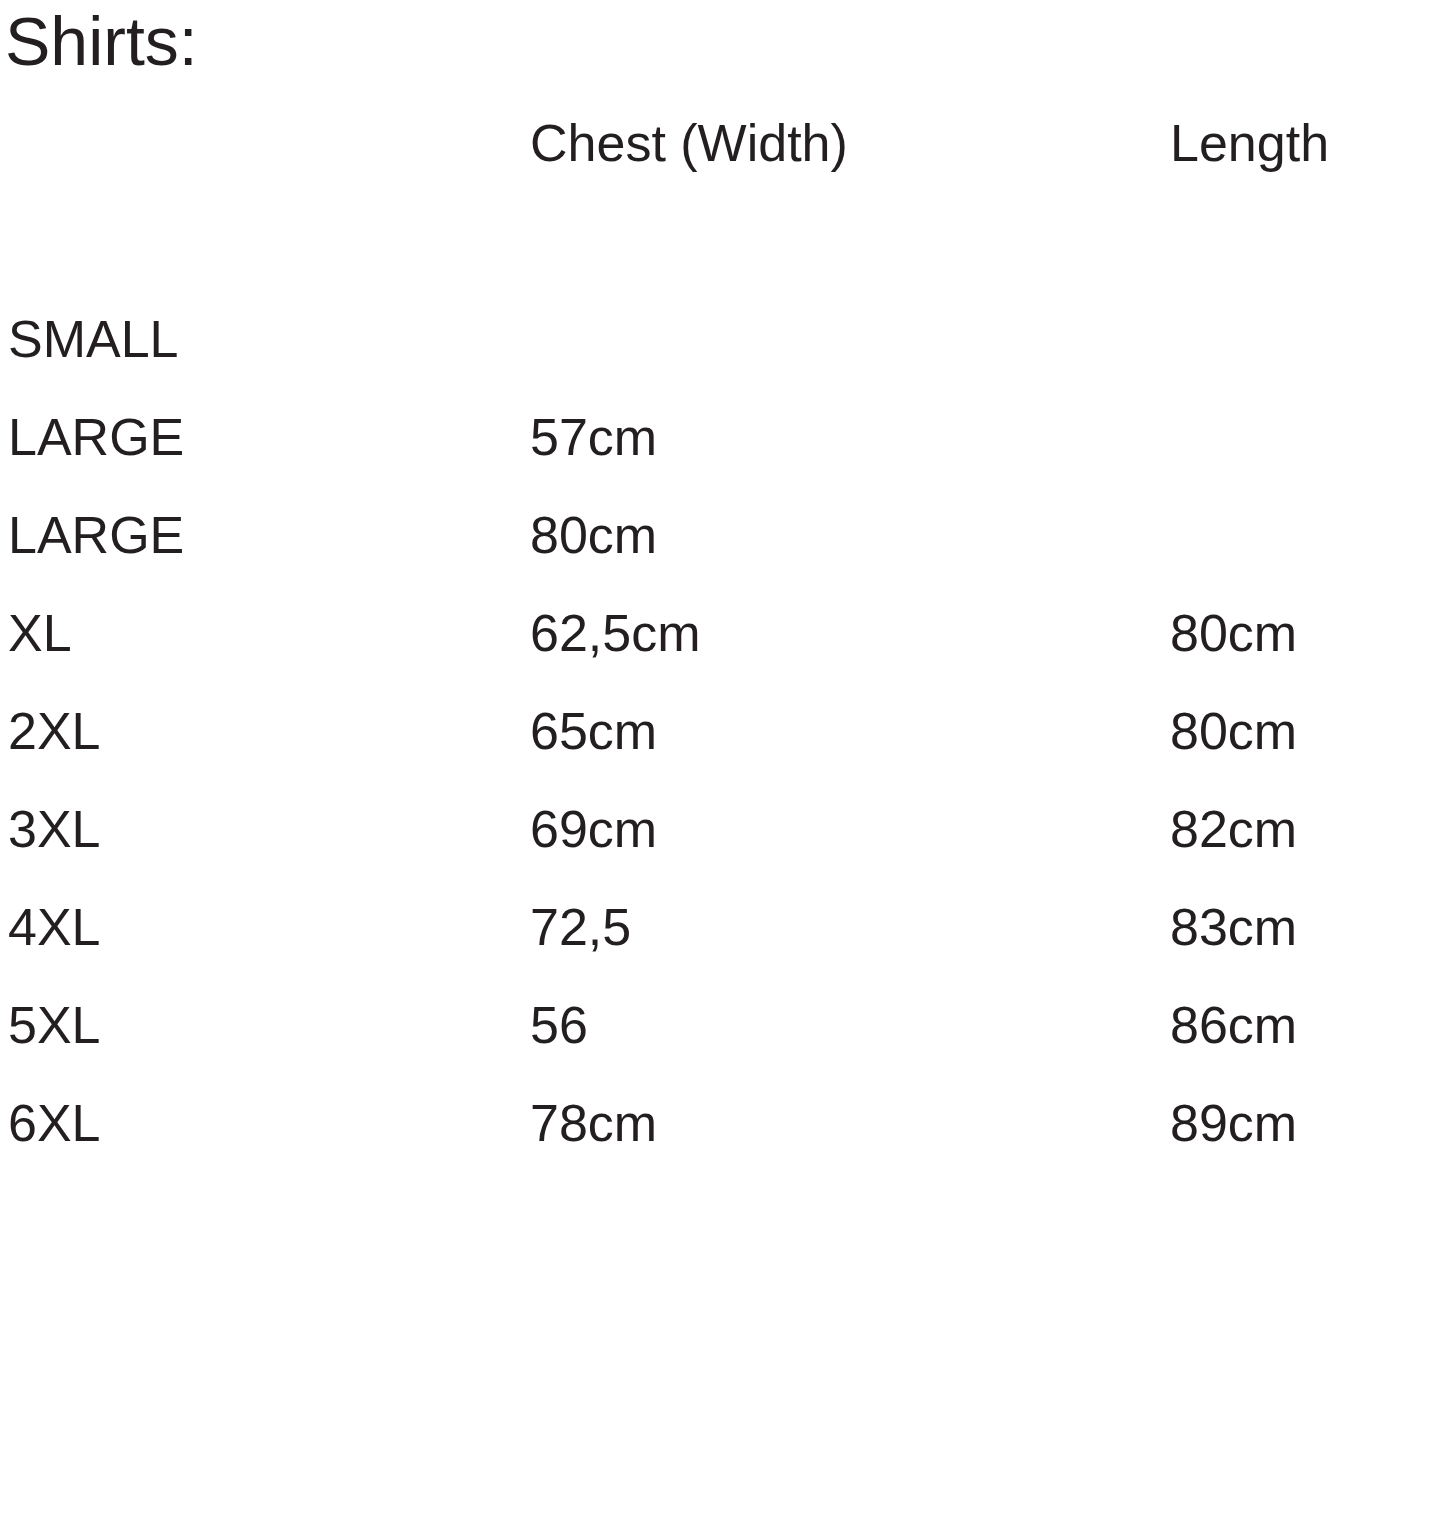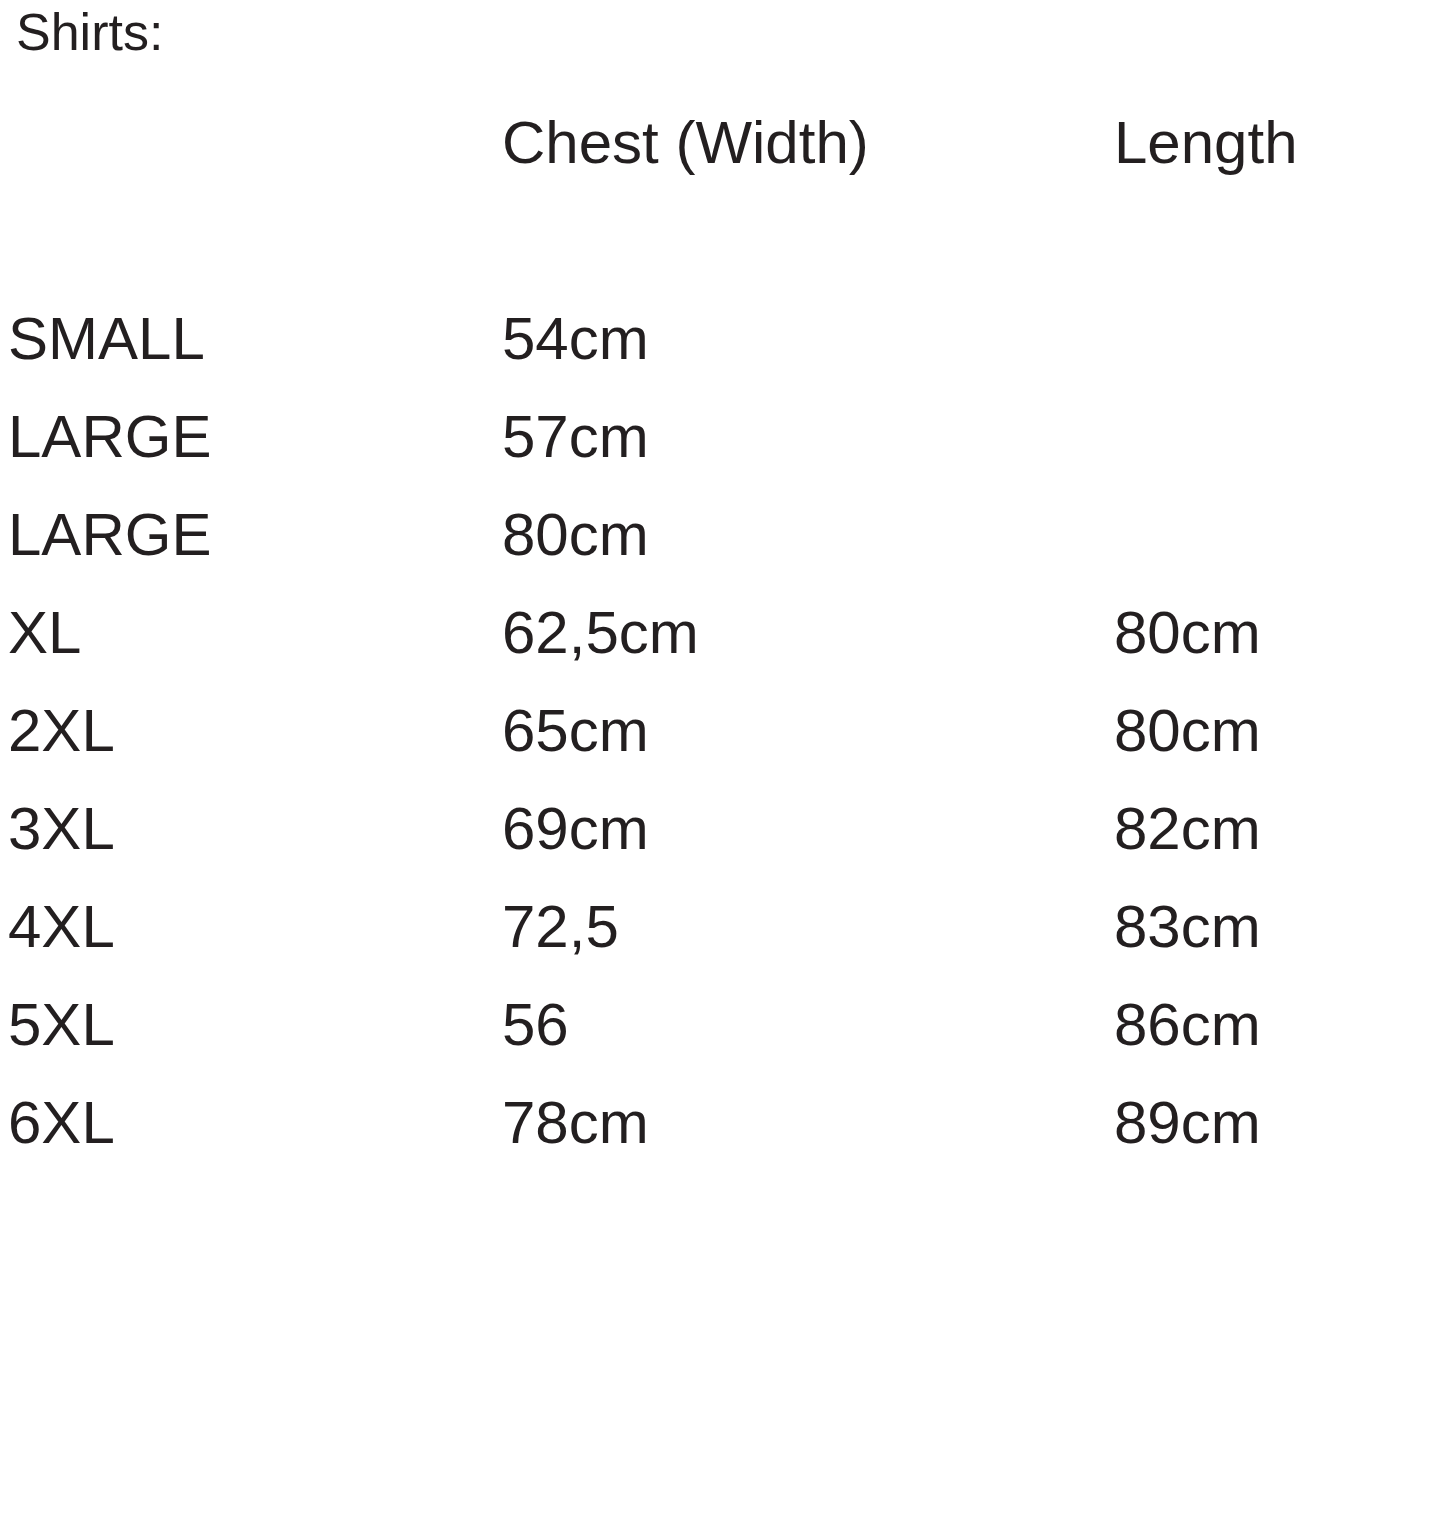--- a/index.html
+++ b/index.html
@@ -19,40 +19,41 @@
     font-family: "Liberation Sans", sans-serif;
     overflow: hidden;
   }
   .page {
     position: relative;
     width: 1445px;
     height: 1536px;
   }
   .title {
     position: absolute;
-    left: 16px;
+    left: 5px;
     top: 4px;
-    font-size: 52px;
+    font-size: 68px;
     line-height: 1.1;
     white-space: nowrap;
   }
   .size-table {
     position: absolute;
     left: 8px;
     top: 94px;
     width: 1430px;
   }
   .row {
     display: grid;
     grid-template-columns: 494px 612px 1fr;
     height: 98px;
     align-items: center;
-    font-size: 60px;
+    font-size: 52px;
     line-height: 98px;
     white-space: nowrap;
+    gap: 28px;
   }
   .row.spacer {
     height: 98px;
   }
   .cell {
     overflow: visible;
   }
 </style>
 </head>
 <body>
@@ -64,21 +65,20 @@
     <div class="row header">
       <div class="cell"></div>
       <div class="cell">Chest (Width)</div>
       <div class="cell">Length</div>
     </div>
 
     <div class="row spacer"></div>
 
     <div class="row">
       <div class="cell">SMALL</div>
-      <div class="cell">54cm</div>
     </div>
 
     <div class="row">
       <div class="cell">LARGE</div>
       <div class="cell">57cm</div>
     </div>
 
     <div class="row">
       <div class="cell">LARGE</div>
       <div class="cell">80cm</div>

